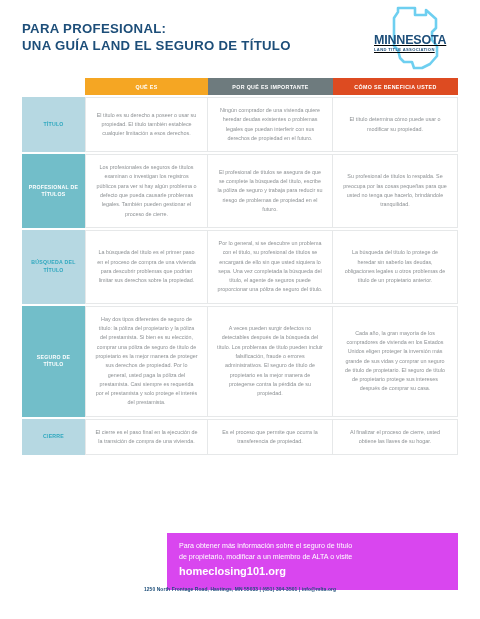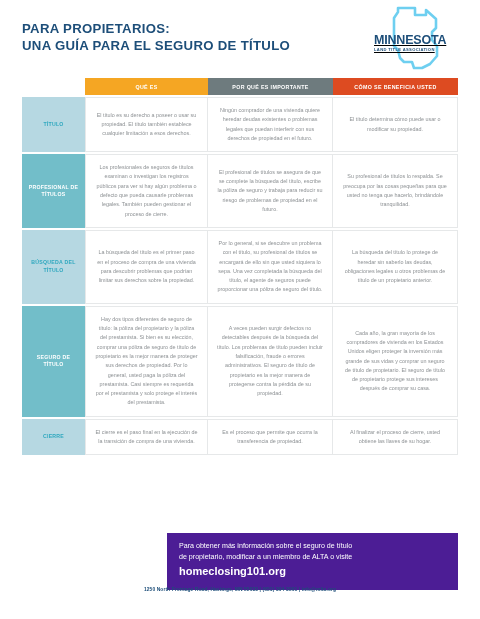--- a/index.html
+++ b/index.html
@@ -137,21 +137,21 @@
   .cell.c1 { width: 123px; border-left: 1px solid #e6e8e9; }
   .cell.c2 { width: 125px; }
   .cell.c3 { width: 125px; }
 
   
   .cta {
     position: absolute;
     left: 167px;
     top: 533px;
     width: 291px;
-    background: #4c1d95;
+    background: #d946ef;
     padding: 8px 12px 9px 12px;
   }
   .cta-line {
     color: #ffffff;
     font-size: 7.1px;
     line-height: 1.55;
   }
   .cta-link {
     color: #ffffff;
     font-size: 11px;
@@ -171,22 +171,22 @@
     letter-spacing: 0.1px;
   }
 </style>
 </head>
 <body>
 
 <div class="page">
 
   <div class="header">
     <div class="title-block">
-      <div class="title-line">PARA PROPIETARIOS:</div>
-      <div class="title-line">UNA GUÍA PARA EL SEGURO DE TÍTULO</div>
+      <div class="title-line">PARA PROFESIONAL:</div>
+      <div class="title-line">UNA GUÍA LAND EL SEGURO DE TÍTULO</div>
     </div>
 
     <div class="logo">
       <svg width="86" height="64" viewBox="0 0 86 64">
         <path d="M24 6 L24 2 L41 2 L41 9 L52 9 L52 4 L62 13 L62 22 L58 26 L58 34 L63 40 L63 50 L56 58 L48 62 L40 62 L38 56 L30 56 L26 52 L24 44 L20 40 L20 12 Z" fill="none" stroke="#6ecff0" stroke-width="2.6" stroke-linejoin="round"></path>
       </svg>
       <div class="logo-text-wrap">
         <div class="logo-main">MINNESOTA</div>
         <div class="logo-sub">LAND TITLE ASSOCIATION</div>
       </div>

